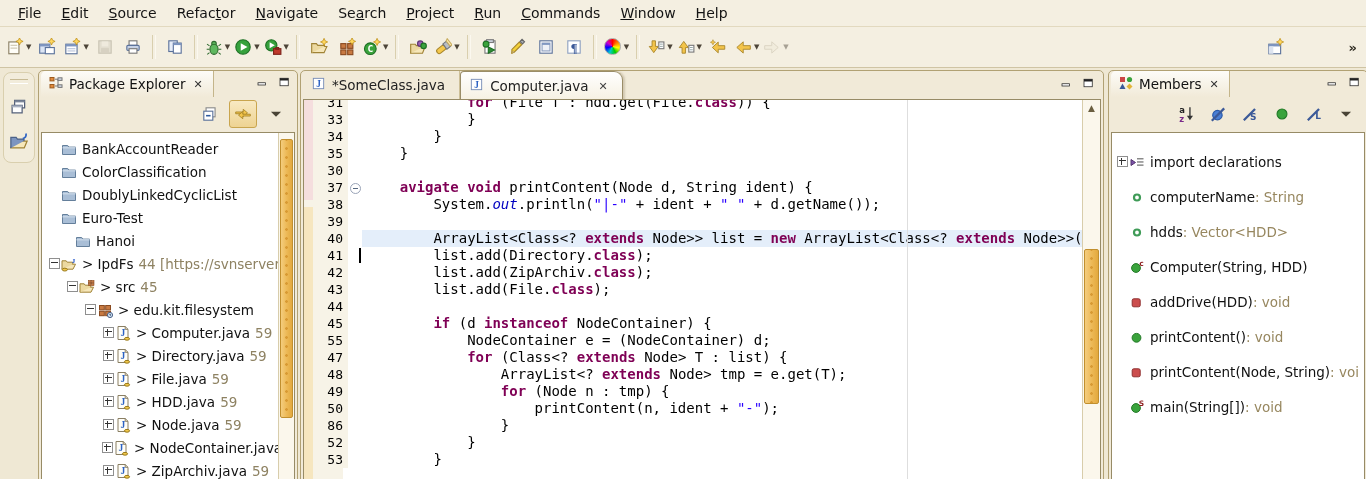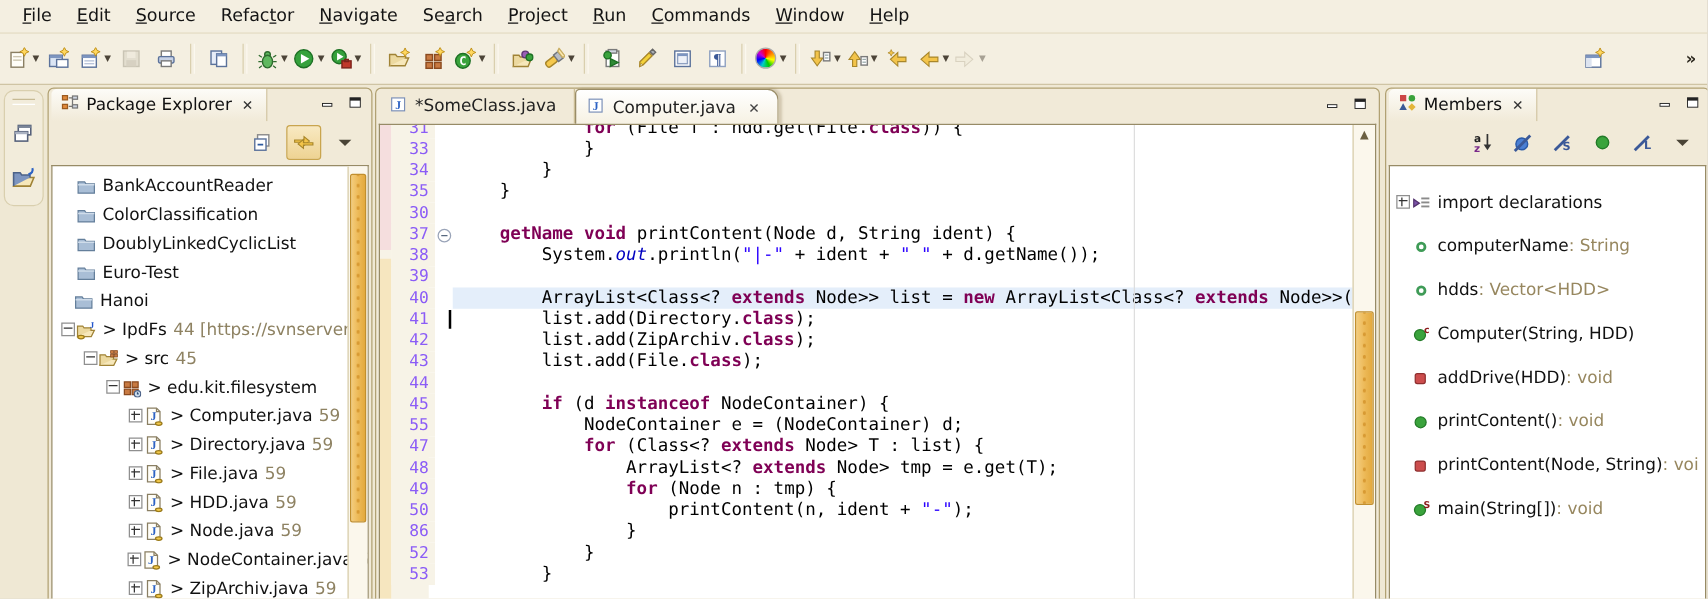--- a/index.html
+++ b/index.html
@@ -69,21 +69,21 @@
   .etab.active{background:linear-gradient(#ffffff,#f6f1e2);border:1px solid #9a8d68;border-bottom:none;
         border-radius:4px 9px 0 0;box-shadow:2px 0 2px rgba(120,100,60,.25);}
   .etab .eclose{font-size:11px;color:#444;margin-left:4px;}
   #edit-body{position:absolute;left:2px;right:2px;top:28px;bottom:0;background:#fff;
              border:1px solid #978b66;border-bottom:none;display:flex;overflow:hidden;}
   #qdiff{width:9px;flex:none;position:relative;background:#f7f3e7;}
   .qd-seg{position:absolute;left:0;right:0;}
   #gut-bg{width:30px;flex:none;background:#f7f3e7;}
   #code-scroll{position:absolute;left:9px;right:17px;top:0;bottom:0;}
   .crow{display:flex;height:17px;}
-  .crow .num{width:30px;flex:none;text-align:right;padding-right:5px;color:#8b5cf6;
+  .crow .num{width:30px;flex:none;text-align:right;padding-right:5px;color:#000000;
              font:13px/17px "DejaVu Sans Mono","Liberation Mono",monospace;background:#f7f3e7;position:relative;}
   .crow .foldc{width:14px;flex:none;background:#fff;position:relative;}
   .crow .cl{flex:1;padding-left:4px;white-space:pre;
             font:14px/17px "DejaVu Sans Mono","Liberation Mono",monospace;color:#000;}
   .crow.cur .cl{background:#e4eefa;}
   .k{color:#7f0055;font-weight:bold;}
   .s{color:#2a00ff;}
   .f{color:#0000c0;font-style:italic;}
   .fold-minus{position:absolute;left:2px;top:4px;width:9px;height:9px;border:1px solid #9aa4b8;
               border-radius:50%;background:#fff;}
@@ -466,21 +466,21 @@
             <span>DoublyLinkedCyclicList</span>
           </div>
           <div class="trow" style="padding-left: 6px;">
             <span class="expander"></span>
             <span class="ticon"><svg viewBox="0 0 16 16">
                 <path d="M1.5 4.5h5.2l1.1 1.6h6.7v7.4H1.5z" fill="#a9bed6" stroke="#647f9b"></path>
                 <path d="M1.5 6.8h13" stroke="#cfdcea" stroke-width="1.2"></path>
               </svg></span>
             <span>Euro-Test</span>
           </div>
-          <div class="trow" style="padding-left: 4px;">
+          <div class="trow" style="padding-left: 20px;">
             <span class="expander"></span>
             <span class="ticon"><svg viewBox="0 0 16 16">
                 <path d="M1.5 4.5h5.2l1.1 1.6h6.7v7.4H1.5z" fill="#a9bed6" stroke="#647f9b"></path>
                 <path d="M1.5 6.8h13" stroke="#cfdcea" stroke-width="1.2"></path>
               </svg></span>
             <span>Hanoi</span>
           </div>
           <div class="trow" style="padding-left: 6px;">
             <span class="expander">
               <span class="expbox"></span>
@@ -685,21 +685,21 @@
             <div class="crow">
               <span class="num">30</span>
               <span class="foldc"></span>
               <span class="cl"></span>
             </div>
             <div class="crow">
               <span class="num">37</span>
               <span class="foldc">
                 <span class="fold-minus"></span>
               </span>
-              <span class="cl"><span>    </span><span class="k">getName void</span><span> printContent(Node d, String ident) {</span></span>
+              <span class="cl"><span>    </span><span class="k">avigate void</span><span> printContent(Node d, String ident) {</span></span>
             </div>
             <div class="crow">
               <span class="num">38</span>
               <span class="foldc"></span>
               <span class="cl"><span>        System.</span><span class="f">out</span><span>.println(</span><span class="s">"|-"</span><span> + ident + </span><span class="s">" "</span><span> + d.getName());</span></span>
             </div>
             <div class="crow">
               <span class="num">39</span>
               <span class="foldc"></span>
               <span class="cl"></span>

